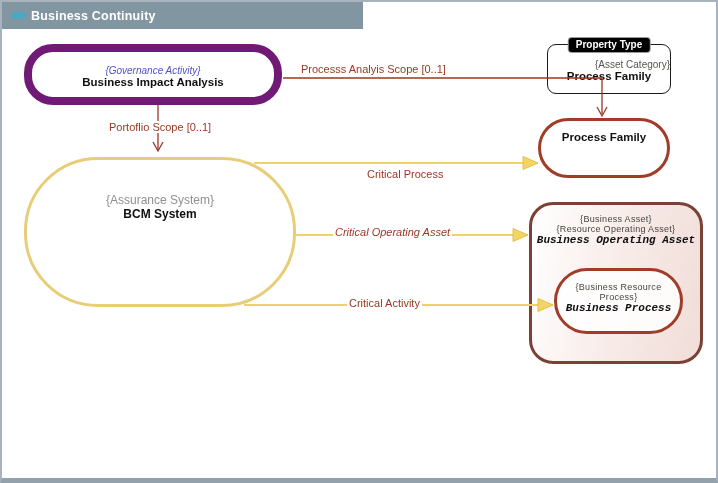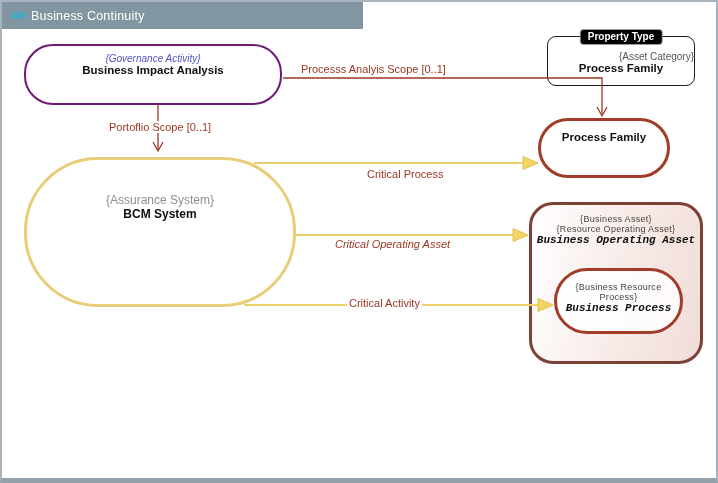--- a/index.html
+++ b/index.html
@@ -13,34 +13,34 @@
 
   .titlebar {
     position:absolute; left:0; top:0; width:361px; height:27px;
     background:#8296A2; display:flex; align-items:center; z-index:5;
   }
   .titlebar .pill {
     width:15px; height:7px; border-radius:4px; background:#4FA6C0;
     margin-left:9px; margin-right:5px;
   }
   .titlebar .title {
-    color:#ffffff; font-weight:normal; font-size:12.5px; letter-spacing:.2px;
+    color:#ffffff; font-weight:bold; font-size:12.5px; letter-spacing:.2px;
   }
 
   .node { position:absolute; background:#ffffff; z-index:1; text-align:center; }
 
   .node-bia {
     left:22px; top:42px; width:258px; height:61px;
-    border:2px solid #701a75; border-radius:29px; padding-top:7px;
+    border:8px solid #701a75; border-radius:29px; padding-top:13px;
   }
   .st-blue { font-size:10px; font-style:italic; color:#5152C6; }
   .name    { font-size:11.5px; font-weight:bold; color:#101010; }
 
   .node-propbox {
-    left:545px; top:34px; width:148px; height:50px;
+    left:545px; top:42px; width:124px; height:50px;
     border:1px solid #1b1b1b; border-radius:9px; padding-top:14px;
   }
   .proptag {
     position:absolute; top:-7px; left:50%; transform:translateX(-50%);
     background:#000000; color:#ffffff; font-size:10px; font-weight:bold;
     padding:1px 7px 2px; border-radius:3px; white-space:nowrap;
     box-shadow:0 0 0 1px #9a9a9a;
   }
   .st-gray  { font-size:10px; color:#55554f;text-align:right; }
 
@@ -71,21 +71,21 @@
   }
 
   svg.connectors {
     position:absolute; left:0; top:0; z-index:2; pointer-events:none;
   }
 
   .clabel {
     position:absolute; z-index:3; background:#ffffff; padding:0 2px;
     font-size:11px; color:#9A3722; white-space:nowrap;
   }
-  .clabel.it { font-style:italic;margin-top:12px; }
+  .clabel.it { font-style:italic; }
 </style>
 </head>
 <body>
 
 <div class="window">
 
   <div class="titlebar">
     <span class="pill"></span>
     <span class="title">Business Continuity</span>
   </div>

